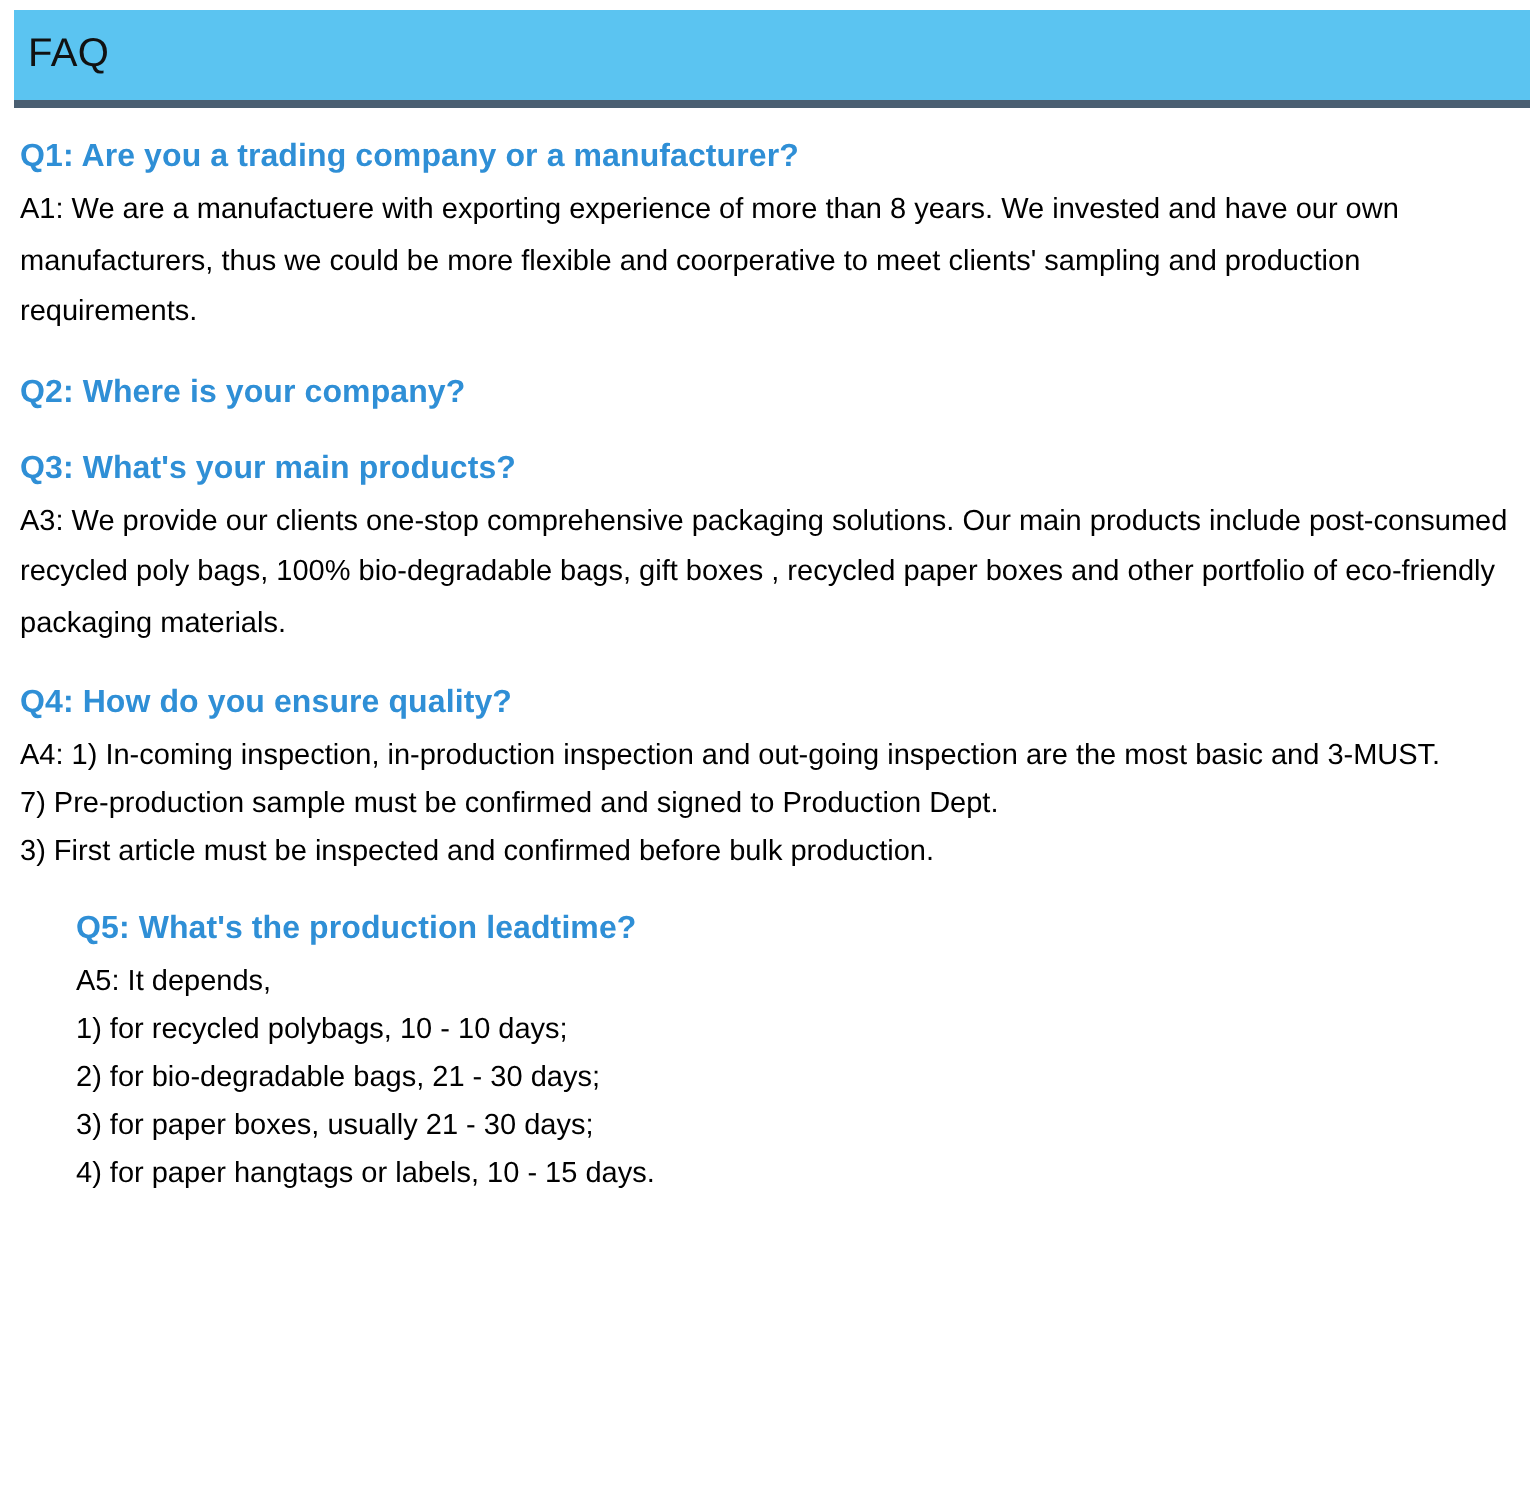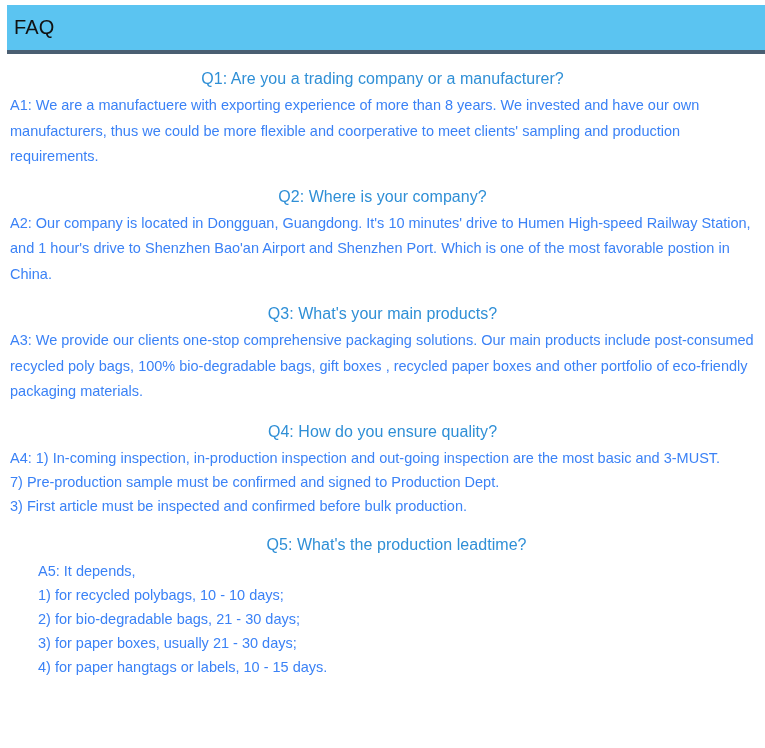--- a/index.html
+++ b/index.html
@@ -60,31 +60,30 @@
   }
   .faq-item:last-child {
     margin-bottom: 0;
     margin-left: 28px;
   }
 
   .faq-question {
     margin: 0 0 3px 0;
     font-size: 16px;
     line-height: 22px;
-    font-weight: normal;
+    font-weight: bold;
     color: #2f8fd6;
     letter-spacing: 0.05px;
-    text-align: center;
   }
 
   .faq-answer {
     margin: 0;
     font-size: 14.5px;
     line-height: 25.5px;
-    color: #3b82f6;
+    color: #000000;
     text-align: left;
   }
 
   
   .faq-answer.lines {
     line-height: 24px;
   }
   .faq-answer .ans-line {
     display: block;
   }
@@ -98,21 +97,20 @@
     <div class="faq-banner-title">FAQ</div>
   </div>
 
   <div class="faq-body">
       <div class="faq-item">
         <p class="faq-question">Q1: Are you a trading company or a manufacturer?</p>
         <p class="faq-answer">A1: We are a manufactuere with exporting experience of more than 8 years. We invested and have our own manufacturers, thus we could be more flexible and coorperative to meet clients' sampling and production requirements.</p>
       </div>
       <div class="faq-item">
         <p class="faq-question">Q2: Where is your company?</p>
-        <p class="faq-answer">A2: Our company is located in Dongguan, Guangdong. It's 10 minutes' drive to Humen High-speed Railway Station, and 1 hour's drive to Shenzhen Bao'an Airport and Shenzhen Port. Which is one of the most favorable postion in China.</p>
       </div>
       <div class="faq-item">
         <p class="faq-question">Q3: What's your main products?</p>
         <p class="faq-answer">A3: We provide our clients one-stop comprehensive packaging solutions. Our main products include post-consumed recycled poly bags, 100% bio-degradable bags, gift boxes , recycled paper boxes and other portfolio of eco-friendly packaging materials.</p>
       </div>
       <div class="faq-item">
         <p class="faq-question">Q4: How do you ensure quality?</p>
         <p class="faq-answer lines">
           <span class="ans-line">A4: 1) In-coming inspection, in-production inspection and out-going inspection are the most basic and 3-MUST.</span>
           <span class="ans-line">7) Pre-production sample must be confirmed and signed to Production Dept.</span>

